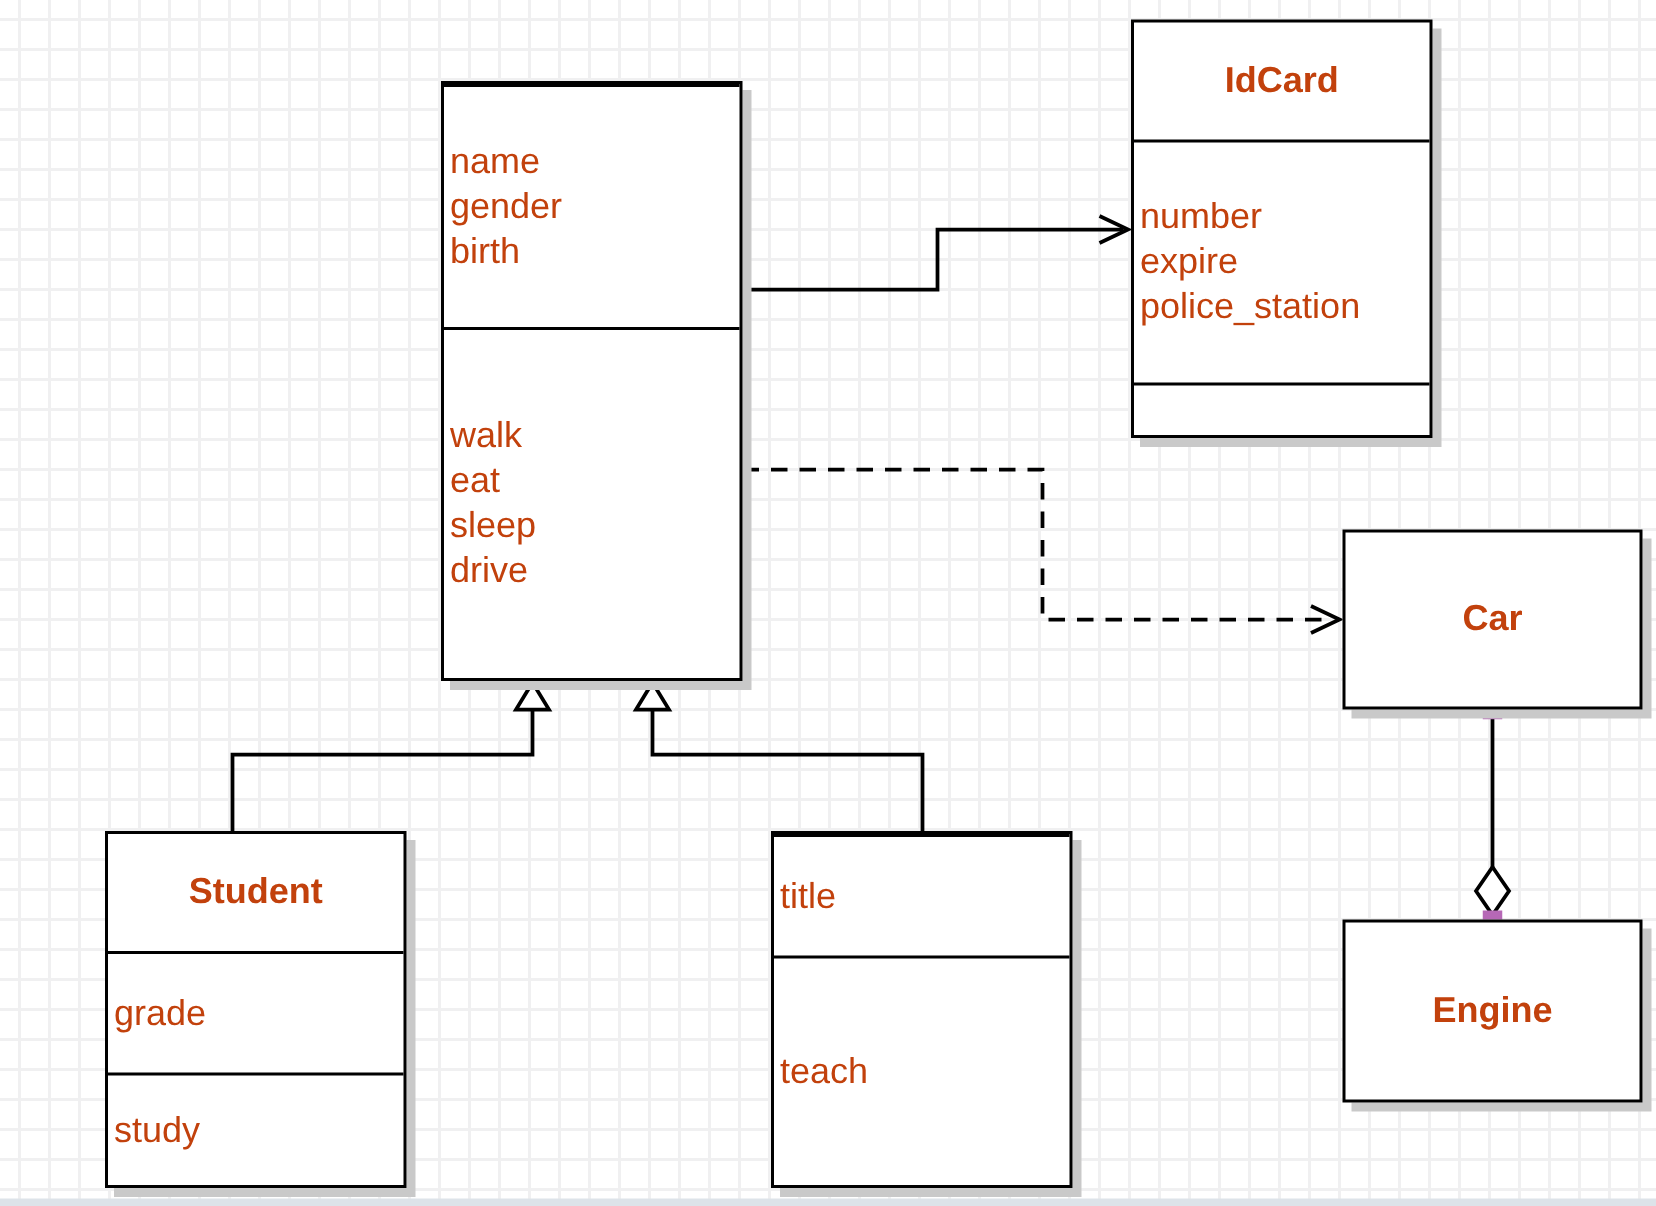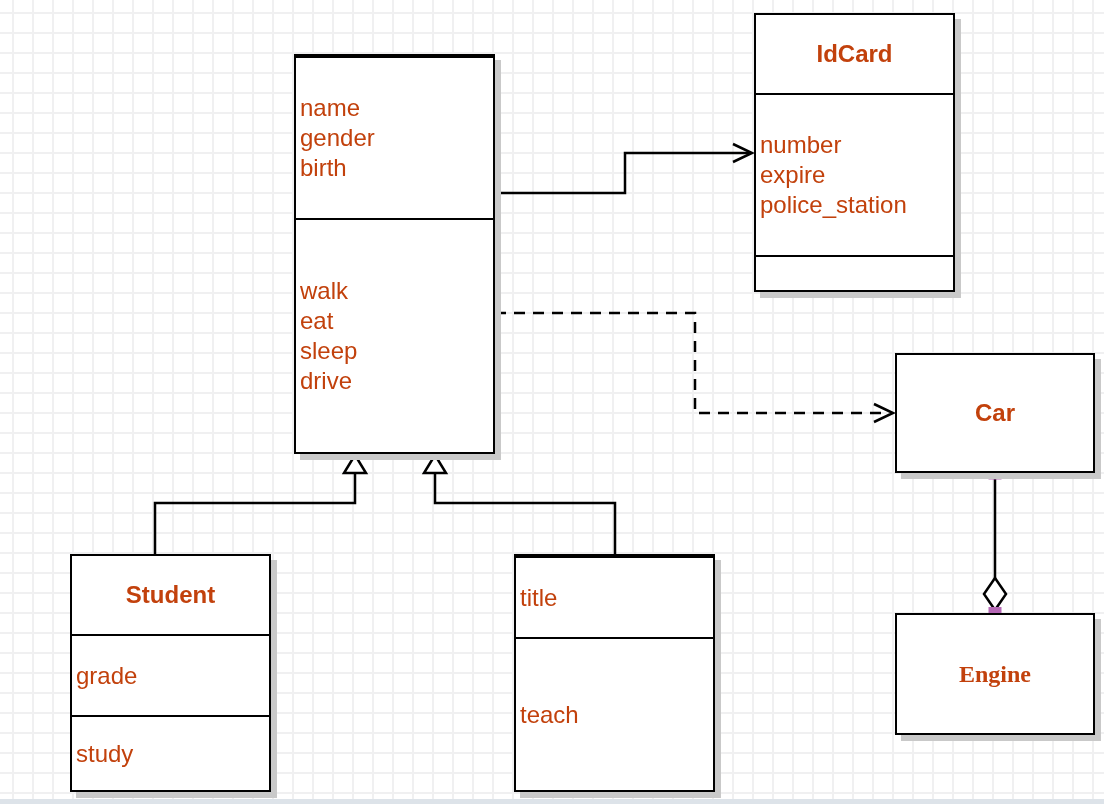--- a/index.html
+++ b/index.html
@@ -122,21 +122,21 @@
       <div class="uml-member">expire</div>
       <div class="uml-member">police_station</div>
     </div>
     <div class="uml-section" style="flex:1 1 auto;"></div>
   </div>
 
   <div class="uml-class title-only" style="left:895px; top:353px; width:200px; height:120px;">
     <div class="uml-title">Car</div>
   </div>
 
-  <div class="uml-class title-only" style="left:895px; top:613px; width:200px; height:122px;font-family:Liberation Serif, serif;">
+  <div class="uml-class title-only" style="left:895px; top:613px; width:200px; height:122px;">
     <div class="uml-title">Engine</div>
   </div>
 
   <div class="uml-class" style="left:70px; top:554px; width:201px; height:238px;">
     <div class="uml-title" style="height:78px;">Student</div>
     <div class="uml-section" style="height:79px;text-align:right;">
       <div class="uml-member">grade</div>
     </div>
     <div class="uml-section" style="flex:1 1 auto;">
       <div class="uml-member">study</div>

